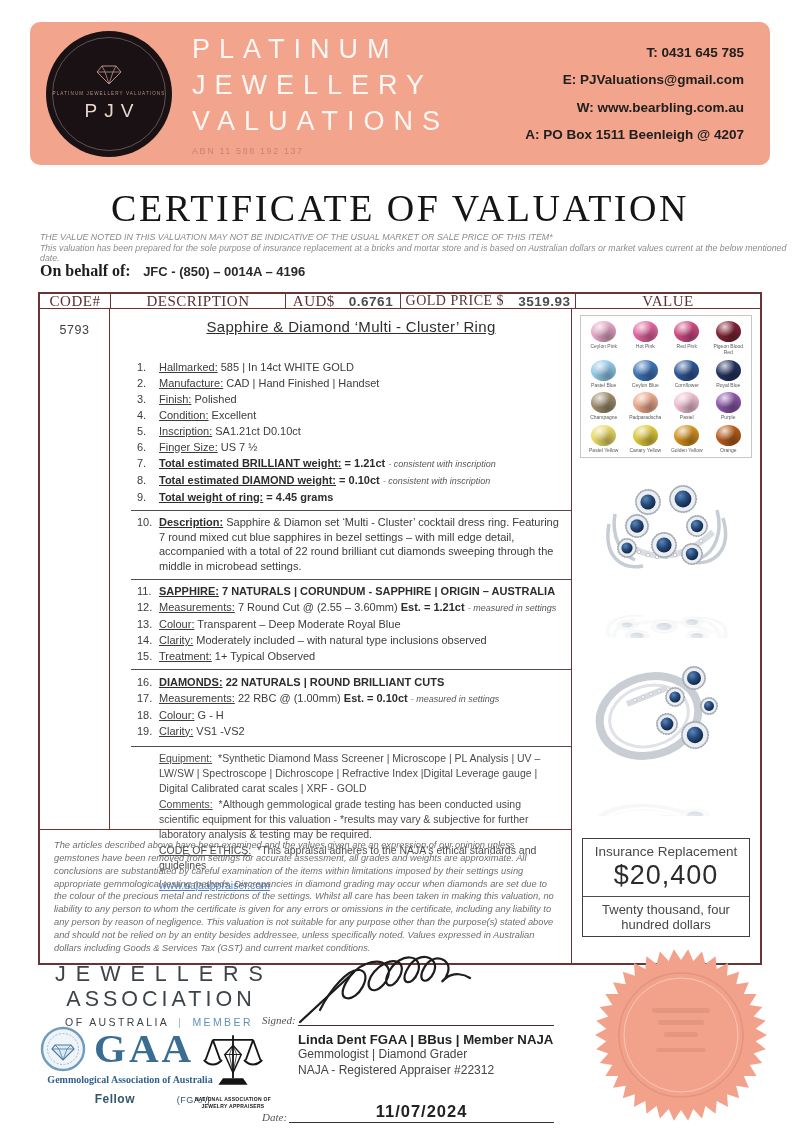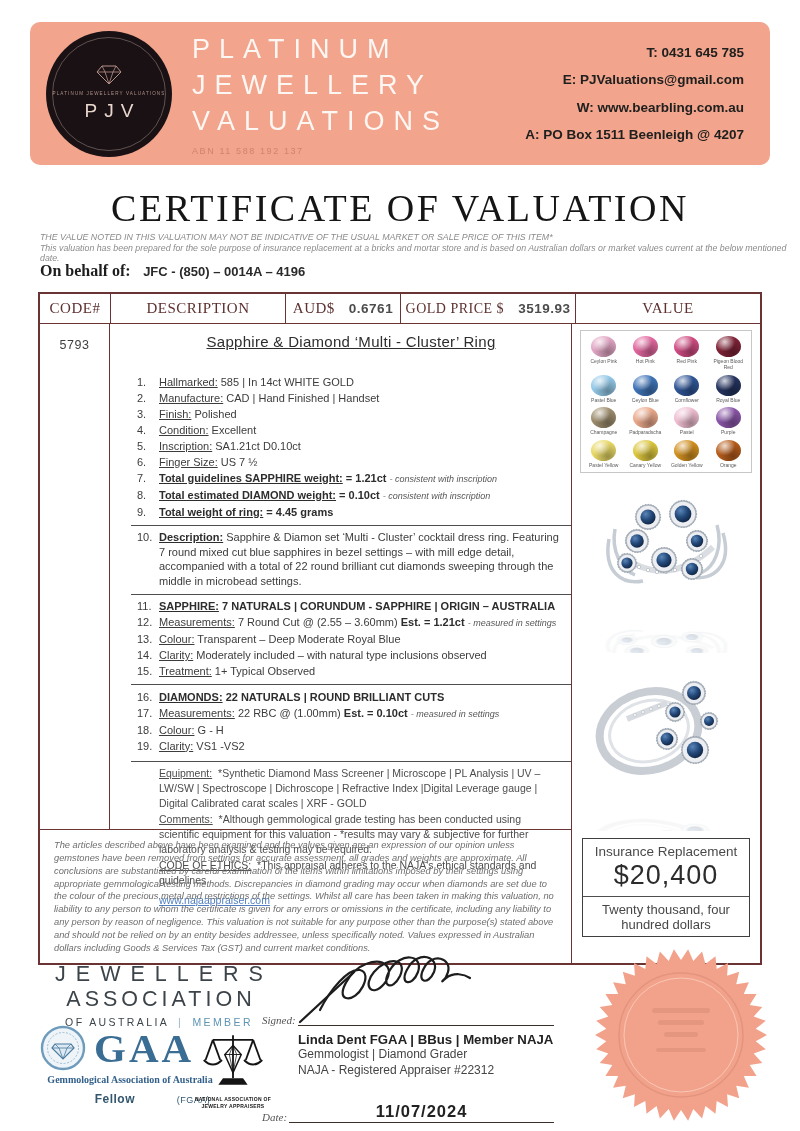--- a/index.html
+++ b/index.html
@@ -26,21 +26,21 @@
                 font-family:"Liberation Serif","DejaVu Serif",serif; font-size:38px; letter-spacing:2.5px; color:#151515; }
   .intro { position:absolute; top:232px; left:40px; width:750px; font-style:italic;
            font-size:8.8px; color:#8b8b8b; line-height:10.5px; }
   .behalf { position:absolute; top:262px; left:40px; }
   .behalf-label { font-family:"Liberation Serif","DejaVu Serif",serif; font-weight:bold; font-size:16px; color:#1d1d1d; }
   .behalf-value { font-size:13px; font-weight:700; color:#2a2a2a; margin-left:8px; }
 
   
   .val-table { position:absolute; left:38px; top:292px; width:724px; height:673px;
                border:2px solid #6a3434; display:flex; flex-direction:column; }
-  .thead { display:flex; height:30px; border-bottom:1.5px solid #6a3434; flex:none;
+  .thead { display:flex; height:15px; border-bottom:1.5px solid #6a3434; flex:none;
            font-family:"Liberation Serif","DejaVu Serif",serif; color:#5e3030;text-align:center; }
   .th { display:flex; align-items:center; justify-content:center; font-size:15px; letter-spacing:.5px; }
   .th + .th { border-left:1.5px solid #6a3434; }
   .th-code { width:70px; flex:none; }
   .th-desc { width:175px; flex:none; }
   .th-aud { width:115px; flex:none; }
   .th-gold { width:175px; flex:none; font-size:14px; }
   .th-value { flex:1; }
   .th .hv { margin-left:14px; color:#4c4c4c; font-family:"Liberation Sans",sans-serif; font-size:13.5px; font-weight:700; }
 
@@ -85,21 +85,21 @@
   .ins-words { border-top:1.3px solid #4f4f4f; font-size:13px; color:#474747; text-align:center; padding:5px 0 4px; }
 
   
   .jaa { position:absolute; left:40px; top:962px; width:238px; text-align:center; color:#3c444a; }
   .jaa-l1 { font-size:21.5px; letter-spacing:10px; padding-left:10px; }
   .jaa-l2 { font-size:21.5px; letter-spacing:4px; padding-left:4px; }
   .jaa-l3 { margin-top:4px; font-size:10.5px; letter-spacing:2.4px; color:#3c444a; }
   .jaa-member { color:#5d93b4; }
   .jaa-sep { color:#9ab3c2; margin:0 4px; }
 
-  .gaa { position:absolute; left:40px; top:1024px; display:flex; align-items:center; }
+  .gaa { position:absolute; left:40px; top:1024px; display:flex; align-items:flex-end; }
   .gaa-acronym { font-family:"Liberation Serif","DejaVu Serif",serif; font-weight:bold; font-size:41px;
                  color:#3a6d94; letter-spacing:3px; margin-left:8px; }
   .gaa-caption { position:absolute; left:36px; top:1074px; width:188px; text-align:center;
                  font-family:"Liberation Serif","DejaVu Serif",serif; font-weight:bold; font-size:10px; color:#33608a; }
   .gaa-fellow { position:absolute; left:70px; top:1092px; width:165px; text-align:center;
                 font-size:12px; font-weight:bold; color:#33576e; letter-spacing:.5px; }
   .gaa-fellow .suffix { font-size:9px; font-weight:normal; color:#33576e;padding-left:38px; }
 
   .naja { position:absolute; left:192px; top:1030px; width:82px; text-align:center; }
   .naja-caption { margin-top:2px; font-size:5px; font-weight:bold; color:#151515; line-height:6.5px; letter-spacing:.3px; }
@@ -200,21 +200,21 @@
                   <div class="spec-row">
                     <span class="num">5.</span>
                     <div class="cnt"><span class="lbl">Inscription:</span> <span>SA1.21ct D0.10ct</span></div>
                   </div>
                   <div class="spec-row">
                     <span class="num">6.</span>
                     <div class="cnt"><span class="lbl">Finger Size:</span> <span>US 7 ½</span></div>
                   </div>
                   <div class="spec-row">
                     <span class="num">7.</span>
-                    <div class="cnt"><span class="lbl b">Total guidelines SAPPHIRE weight:</span> <span class="b">= 1.21ct</span> <span class="note">- consistent with inscription</span></div>
+                    <div class="cnt"><span class="lbl b">Total estimated BRILLIANT weight:</span> <span class="b">= 1.21ct</span> <span class="note">- consistent with inscription</span></div>
                   </div>
                   <div class="spec-row">
                     <span class="num">8.</span>
                     <div class="cnt"><span class="lbl b">Total estimated DIAMOND weight:</span> <span class="b">= 0.10ct</span> <span class="note">- consistent with inscription</span></div>
                   </div>
                   <div class="spec-row">
                     <span class="num">9.</span>
                     <div class="cnt"><span class="lbl b">Total weight of ring:</span> <span class="b">= 4.45 grams</span></div>
                   </div>
                 </div>

